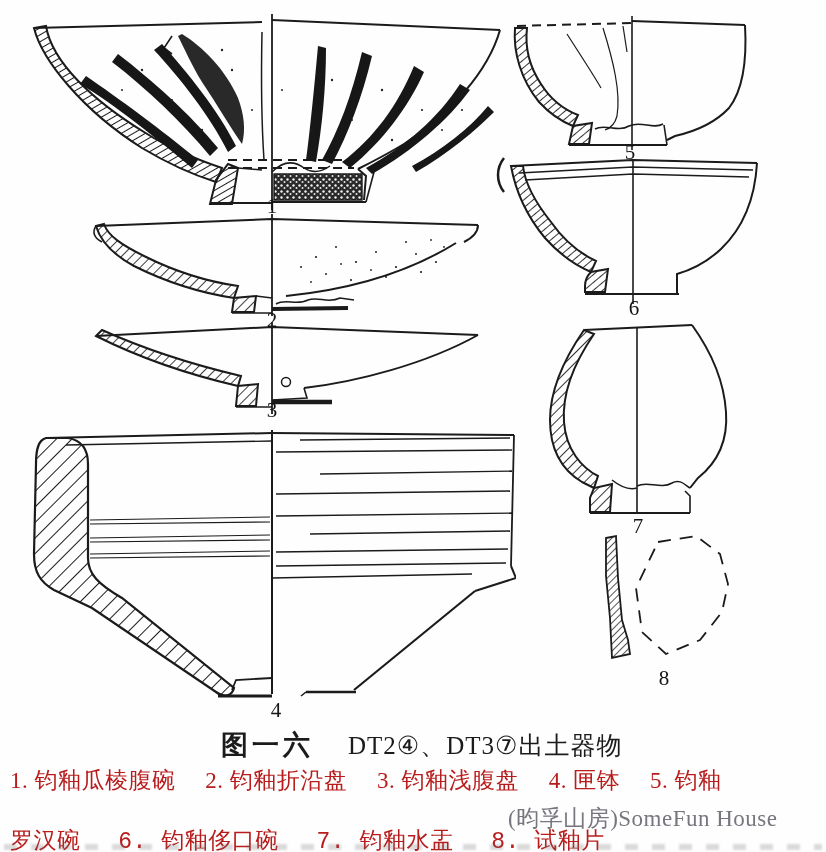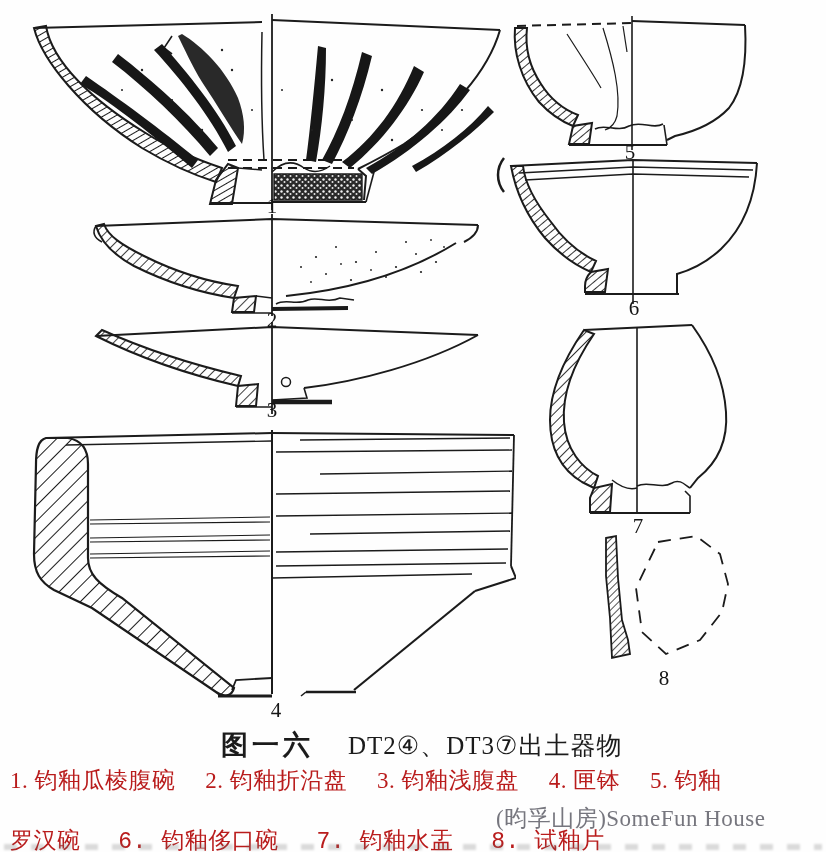--- a/index.html
+++ b/index.html
@@ -17,21 +17,21 @@
   .caption{position:absolute;top:727px;left:0;width:812px;white-space:nowrap;}
   .caption .lbl{font-weight:bold;font-size:27px;letter-spacing:4px;margin-left:221px;}
   .caption .ttl{font-size:25px;margin-left:34px;letter-spacing:1px;}
   .cat{
     position:absolute;left:10px;font-size:23px;letter-spacing:0.5px;
     white-space:pre;color:#b91c1c;
   }
   #cat-line-1{top:765px;}
   #cat-line-2{top:825px;font-family:Liberation Mono, monospace;}
   .wm{
-    position:absolute;left:496px;top:803px;font-size:23px;white-space:nowrap;
+    position:absolute;left:508px;top:803px;font-size:23px;white-space:nowrap;
     color:rgba(88,88,97,0.82);letter-spacing:0.5px;filter:blur(0.3px);
   }
   .scan-artifact{
     position:absolute;left:4px;top:844px;width:818px;height:6px;opacity:.45;
     background:repeating-linear-gradient(90deg,
       rgba(110,110,110,.55) 0 13px, rgba(255,255,255,0) 13px 27px);
     filter:blur(1px);
   }
 </style>
 </head>

